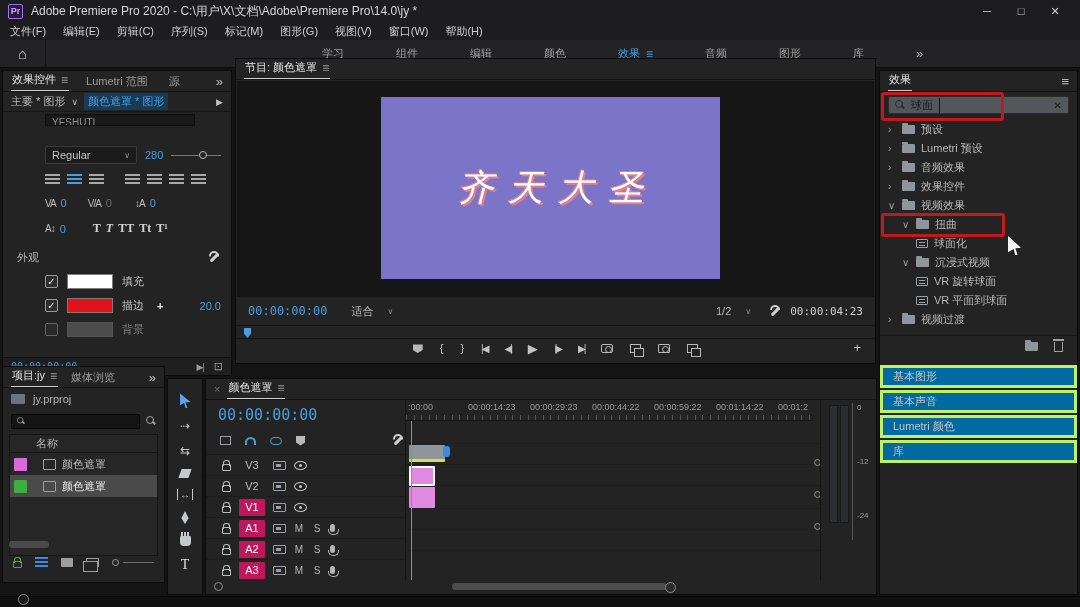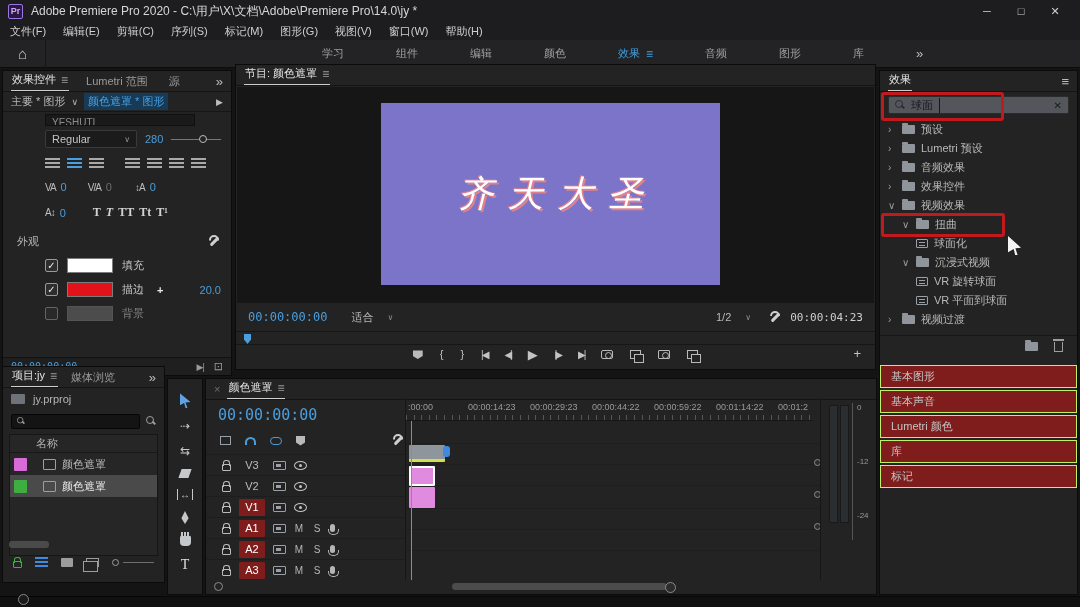--- a/index.html
+++ b/index.html
@@ -26,21 +26,21 @@
   .panel{position:absolute;background:#232323;border:1px solid #0b0b0b}
   .phead{height:21px;display:flex;align-items:center;gap:7px;padding:0 8px;border-bottom:1px solid #141414;color:#9a9a9a;white-space:nowrap;overflow:hidden}
   .ptab-active{color:#e3e3e3;border-bottom:2px solid #cfcfcf;padding:2px 1px 3px;display:flex;gap:5px;align-items:center}
   .pmenu{color:#9a9a9a;font-size:12px}
   .ov{margin-left:auto;color:#bdbdbd;font-size:13px}
   
   .ec-clip-row{height:20px;display:flex;align-items:center;gap:6px;padding:0 8px;border-bottom:1px solid #161616;color:#b9b9b9}
   .blue-t{color:#4a9edd}
   .ec-body{padding:2px 10px 0 42px}
   .ec-font-cut{height:12px;overflow:hidden;background:#1a1a1a;border:1px solid #101010;color:#8e8e8e;font-size:10px;line-height:16px;padding:0 6px;width:150px}
-  .ec-row{display:flex;align-items:center;gap:8px;margin-top:4px}
+  .ec-row{display:flex;align-items:center;gap:8px;margin-top:20px}
   .dd{background:#1b1b1b;border:1px solid #3a3a3a;border-radius:2px;height:18px;display:flex;align-items:center;justify-content:space-between;padding:0 6px;color:#c3c3c3;width:92px}
   .slider-line{flex:1;height:1px;background:#777;position:relative}
   .knob{position:absolute;right:14px;top:-4px;width:8px;height:8px;border:1px solid #bbb;border-radius:50%;background:#232323}
   .align-row{display:flex;gap:7px;margin-top:10px}
   .align-ic{width:15px;height:11px;background:repeating-linear-gradient(#a9a9a9 0 2px,transparent 2px 4px)}
   .align-ic.on{background:repeating-linear-gradient(#4a9edd 0 2px,transparent 2px 4px)}
   .sp-row{display:flex;align-items:center;gap:5px;margin-top:12px;color:#a9a9a9}
   .sp-ic{font-size:10px;color:#bdbdbd;letter-spacing:-1px}
   .sp-val{color:#4a9edd}
   .sp-val.dim{color:#6d6d6d}
@@ -112,21 +112,21 @@
   
   .tl-left{position:absolute;left:0;top:20px;width:200px;bottom:14px;border-right:1px solid #161616}
   .tl-tc{color:#4a9edd;font-family:"DejaVu Sans Mono",monospace;font-size:15px;padding:7px 0 0 12px}
   .tl-tools{display:flex;align-items:center;gap:14px;padding:9px 0 6px 14px;height:30px}
   .magnet{width:11px;height:8px;border:2px solid #4a9edd;border-bottom:none;border-radius:6px 6px 0 0}
   .nest{width:11px;height:9px;border:1px solid #9aa0a6;position:relative}
   .link-ic{width:12px;height:8px;border:1.5px solid #4a9edd;border-radius:4px;position:relative}
   .marker-ic{width:9px;height:10px;background:#b9b9b9;clip-path:polygon(0 0,100% 0,100% 70%,50% 100%,0 70%)}
   .trk{height:21px;display:flex;align-items:center;gap:8px;padding-left:16px;border-top:1px solid #1d1d1d}
   .tbadge{min-width:26px;height:17px;display:flex;align-items:center;justify-content:center;color:#bdbdbd;border-radius:1px}
-  .tbadge.sel{background:#7f1d1d;color:#fff}
+  .tbadge.sel{background:#be185d;color:#fff}
   .patch{width:13px;height:9px;border:1px solid #9aa0a6;border-radius:1px;position:relative}
   .patch::after{content:"";position:absolute;left:2px;top:2px;width:5px;height:3px;background:#9aa0a6}
   .eye{width:13px;height:9px;border:1px solid #c3c3c3;border-radius:50%;position:relative}
   .eye::after{content:"";position:absolute;left:4px;top:2px;width:3px;height:3px;background:#c3c3c3;border-radius:50%}
   .ms{color:#b5b5b5;font-size:10px;width:10px;text-align:center}
   .mic{width:5px;height:8px;background:#b5b5b5;border-radius:3px;position:relative}
   .mic::after{content:"";position:absolute;left:-2px;top:5px;width:9px;height:5px;border:1px solid #b5b5b5;border-top:none;border-radius:0 0 5px 5px}
   .tl-ruler{position:absolute;left:200px;top:20px;right:64px;height:22px;border-bottom:1px solid #161616;color:#9a9a9a;font-size:9px}
   .tl-ruler .ticks{position:absolute;left:0;right:0;bottom:0;height:5px;background:repeating-linear-gradient(90deg,#555 0 1px,transparent 1px 7.6px)}
   .rlab{position:absolute;top:3px;white-space:nowrap}
@@ -158,21 +158,21 @@
   .fx-row .exp{width:8px;color:#9a9a9a;font-size:10px}
   .lvl1{padding-left:22px}.lvl2{padding-left:36px}
   .icon-folder{width:13px;height:9px;background:#8f959b;border-radius:1px;position:relative;flex:none}
   .icon-folder::before{content:"";position:absolute;left:0;top:-2px;width:6px;height:2px;background:#8f959b;border-radius:1px 1px 0 0}
   .icon-effect{width:12px;height:9px;border:1px solid #9aa0a6;border-radius:1px;position:relative;flex:none}
   .icon-effect::after{content:"";position:absolute;left:2px;top:2px;right:2px;height:1px;background:#9aa0a6;box-shadow:0 3px 0 #9aa0a6}
   .fx-foot{height:22px;display:flex;align-items:center;justify-content:flex-end;gap:16px;padding:0 14px;border-top:1px solid #161616;margin-top:6px}
   .trash{width:9px;height:10px;border:1px solid #9d9d9d;border-top:none;position:relative}
   .trash::before{content:"";position:absolute;left:-2px;top:-3px;width:11px;height:2px;background:#9d9d9d}
   .fx-stack{margin-top:8px}
-  .stack-item{height:23px;background:#7f1d1d;border:1px solid #bef264;margin-bottom:2px;display:flex;align-items:center;padding:0 10px;color:#c4c4c4}
+  .stack-item{height:23px;background:#0369a1;border:3px solid #bef264;margin-bottom:2px;display:flex;align-items:center;padding:0 10px;color:#c4c4c4}
   
   .anno{position:absolute;border:3px solid #c2191d;border-radius:3px;z-index:60;pointer-events:none}
   .mouse{position:absolute;z-index:70;width:13px;height:19px;background:#f4f4f4;clip-path:polygon(0 0,100% 62%,57% 65%,74% 100%,55% 100%,44% 68%,0 86%);filter:drop-shadow(1px 1px 0 #222)}
   .bottombar{position:absolute;left:0;top:596px;width:1080px;height:11px;background:#101010;border-top:1px solid #060606}
   .cc-ring{position:absolute;left:18px;top:594px;width:11px;height:11px;border:1.5px solid #8a8a8a;border-radius:50%;background:#1a1a1a;z-index:5}
 </style>
 </head>
 <body>
 
 <div class="titlebar">
@@ -292,21 +292,21 @@
     </div>
   </div>
   <div class="ec-foot">
     <span class="tc-blue">00:00:00:00</span>
     <span class="dim-ic" style="font-size:9px;letter-spacing:-1px">▶|</span>
     <span class="dim-ic" style="margin-left:0">⊡</span>
     <span class="ec-scrollline"></span>
   </div>
 </div>
 
-<div class="panel" style="left:235px;top:64px;width:641px;height:306px">
+<div class="panel" style="left:235px;top:58px;width:641px;height:306px">
   <div class="phead">
     <span class="ptab-active">
       <span>节目: 颜色遮罩</span>
       <span class="pmenu">≡</span>
     </span>
   </div>
   <div class="pm-view">
     <div class="pm-canvas" style="background:#7b74c9">
       <span class="pm-text">齐天大圣</span>
     </div>
@@ -573,21 +573,20 @@
   </div>
   <div class="fx-foot">
     <span class="icon-folder"></span>
     <span class="trash"></span>
   </div>
   <div class="fx-stack">
     <div class="stack-item">基本图形</div>
     <div class="stack-item">基本声音</div>
     <div class="stack-item">Lumetri 颜色</div>
     <div class="stack-item">库</div>
-    <div class="stack-item">标记</div>
   </div>
 </div>
 
 <div class="anno" style="left:881px;top:92px;width:123px;height:29px"></div>
 <div class="anno" style="left:881px;top:213px;width:124px;height:24px"></div>
 <div class="mouse" style="left:1008px;top:236px"></div>
 
 <div class="bottombar"></div>
 <span class="cc-ring"></span>
 

